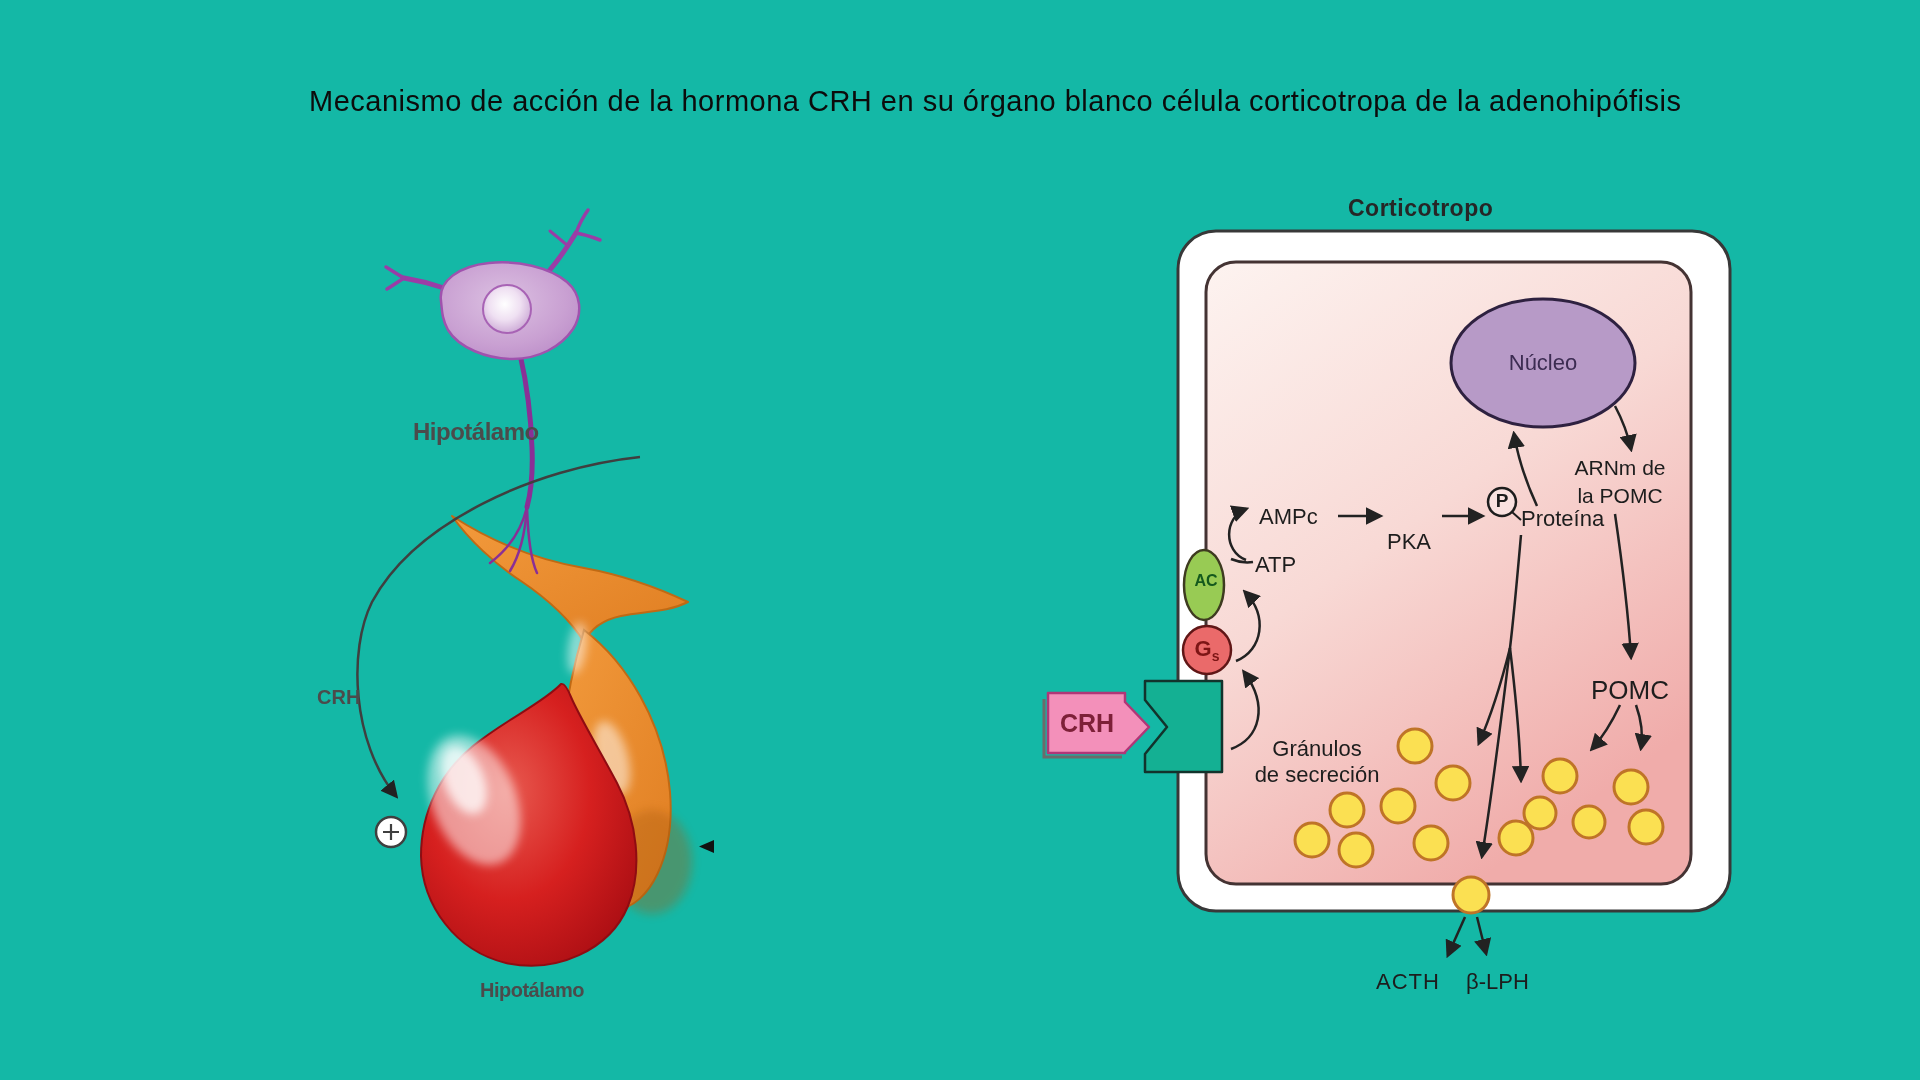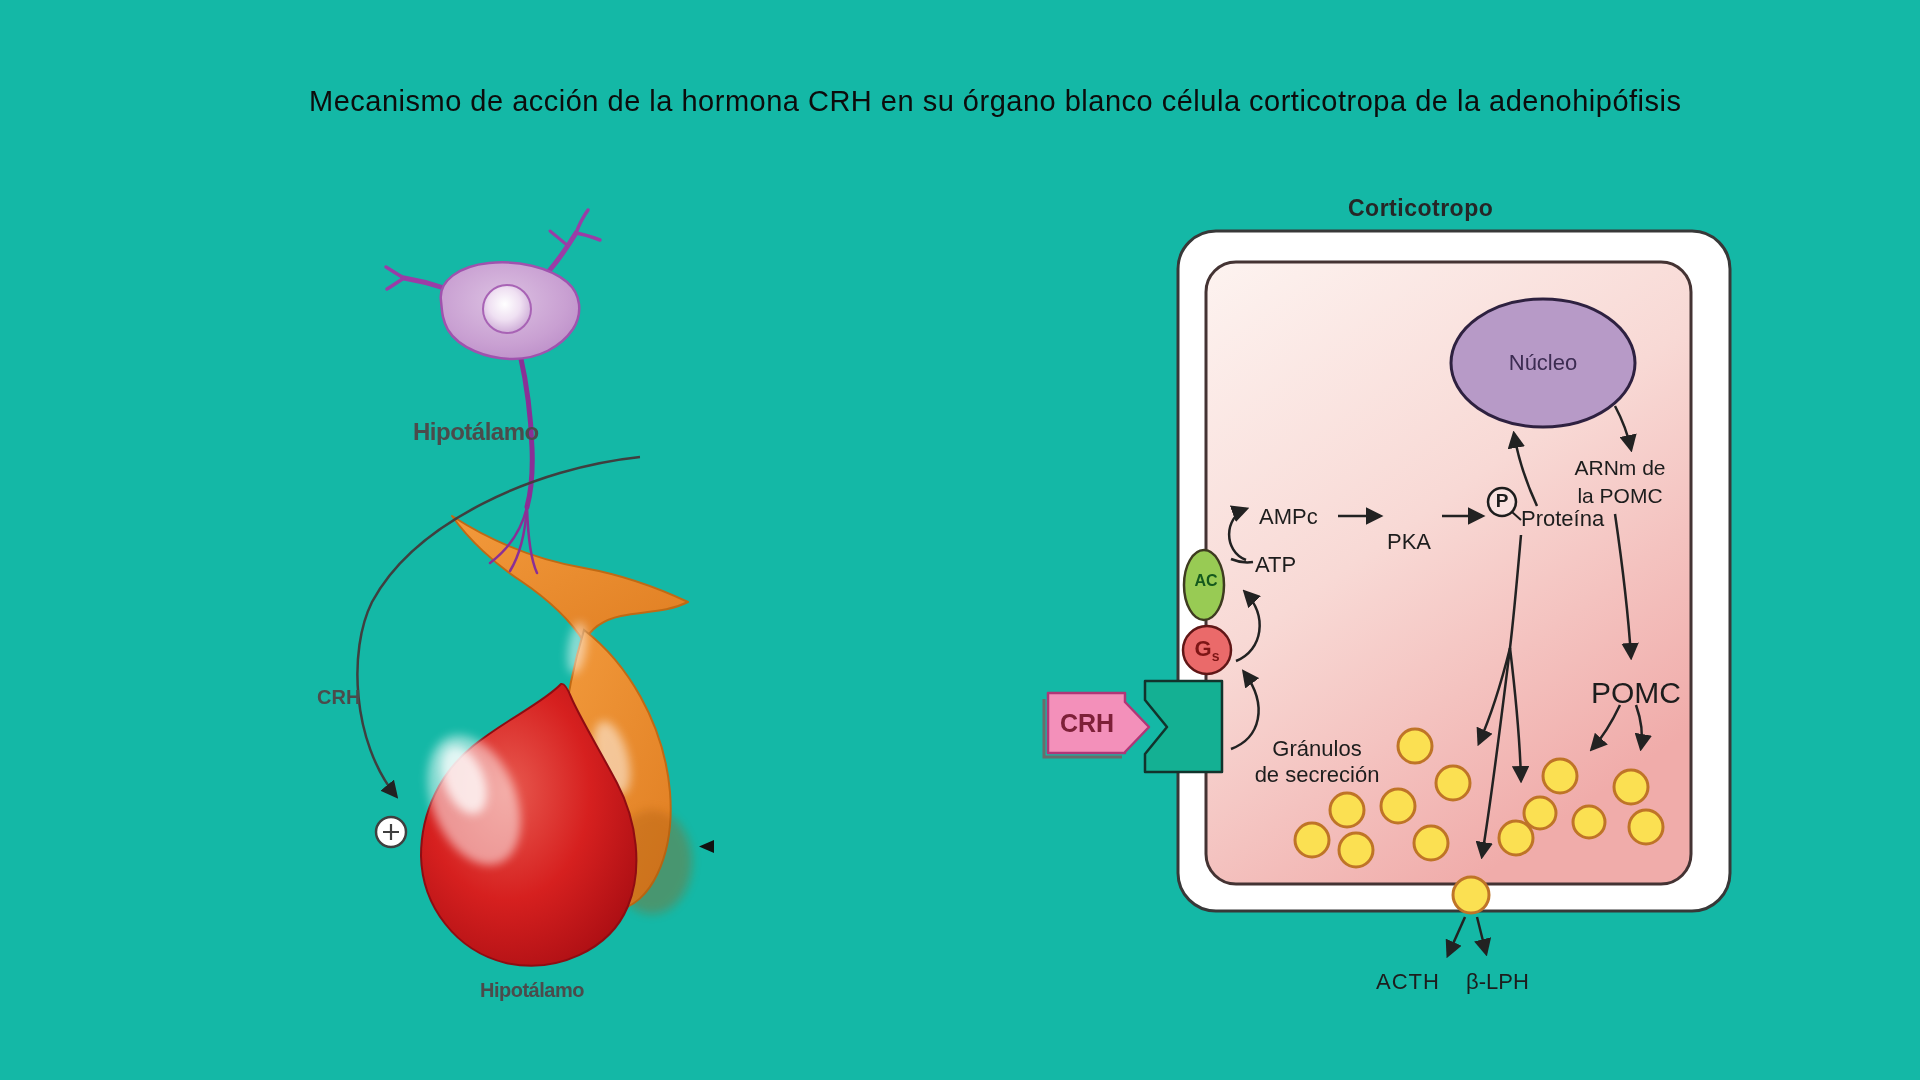--- a/index.html
+++ b/index.html
@@ -17,21 +17,21 @@
   #lbl-ampc{left:1259px;top:504px;font-size:22px;}
   #lbl-pka{left:1387px;top:505px;font-size:22px;margin-top:24px;}
   #lbl-p{left:1493px;top:490px;width:18px;font-size:19px;font-weight:bold;}
   #lbl-proteina{left:1521px;top:506px;font-size:22px;}
   #lbl-atp{left:1255px;top:552px;font-size:22px;}
   #lbl-ac{left:1184px;top:572px;width:44px;font-size:16px;font-weight:bold;color:#14591d;}
   #lbl-gs{left:1186px;top:636px;width:42px;font-size:22px;font-weight:bold;color:#7c1515;}
   #lbl-gs sub{font-size:14px;}
   #lbl-crh-ligand{left:1048px;top:709px;width:78px;font-size:25px;font-weight:bold;color:#7d2038;}
   #lbl-arnm{left:1558px;top:454px;width:124px;font-size:21px;line-height:28px;}
-  #lbl-pomc{left:1591px;top:676px;font-size:30px;}
+  #lbl-pomc{left:1591px;top:676px;font-size:26px;}
   #lbl-granulos{left:1238px;top:736px;width:158px;font-size:22px;line-height:26px;}
   #lbl-acth{left:1376px;top:969px;font-size:22px;letter-spacing:1px;text-align:center;}
   #lbl-blph{left:1466px;top:969px;font-size:22px;}
   .granule{fill:#fbe052;stroke:#bf7427;stroke-width:3px;}
 </style>
 </head>
 <body>
 
 <div id="stage">
 

